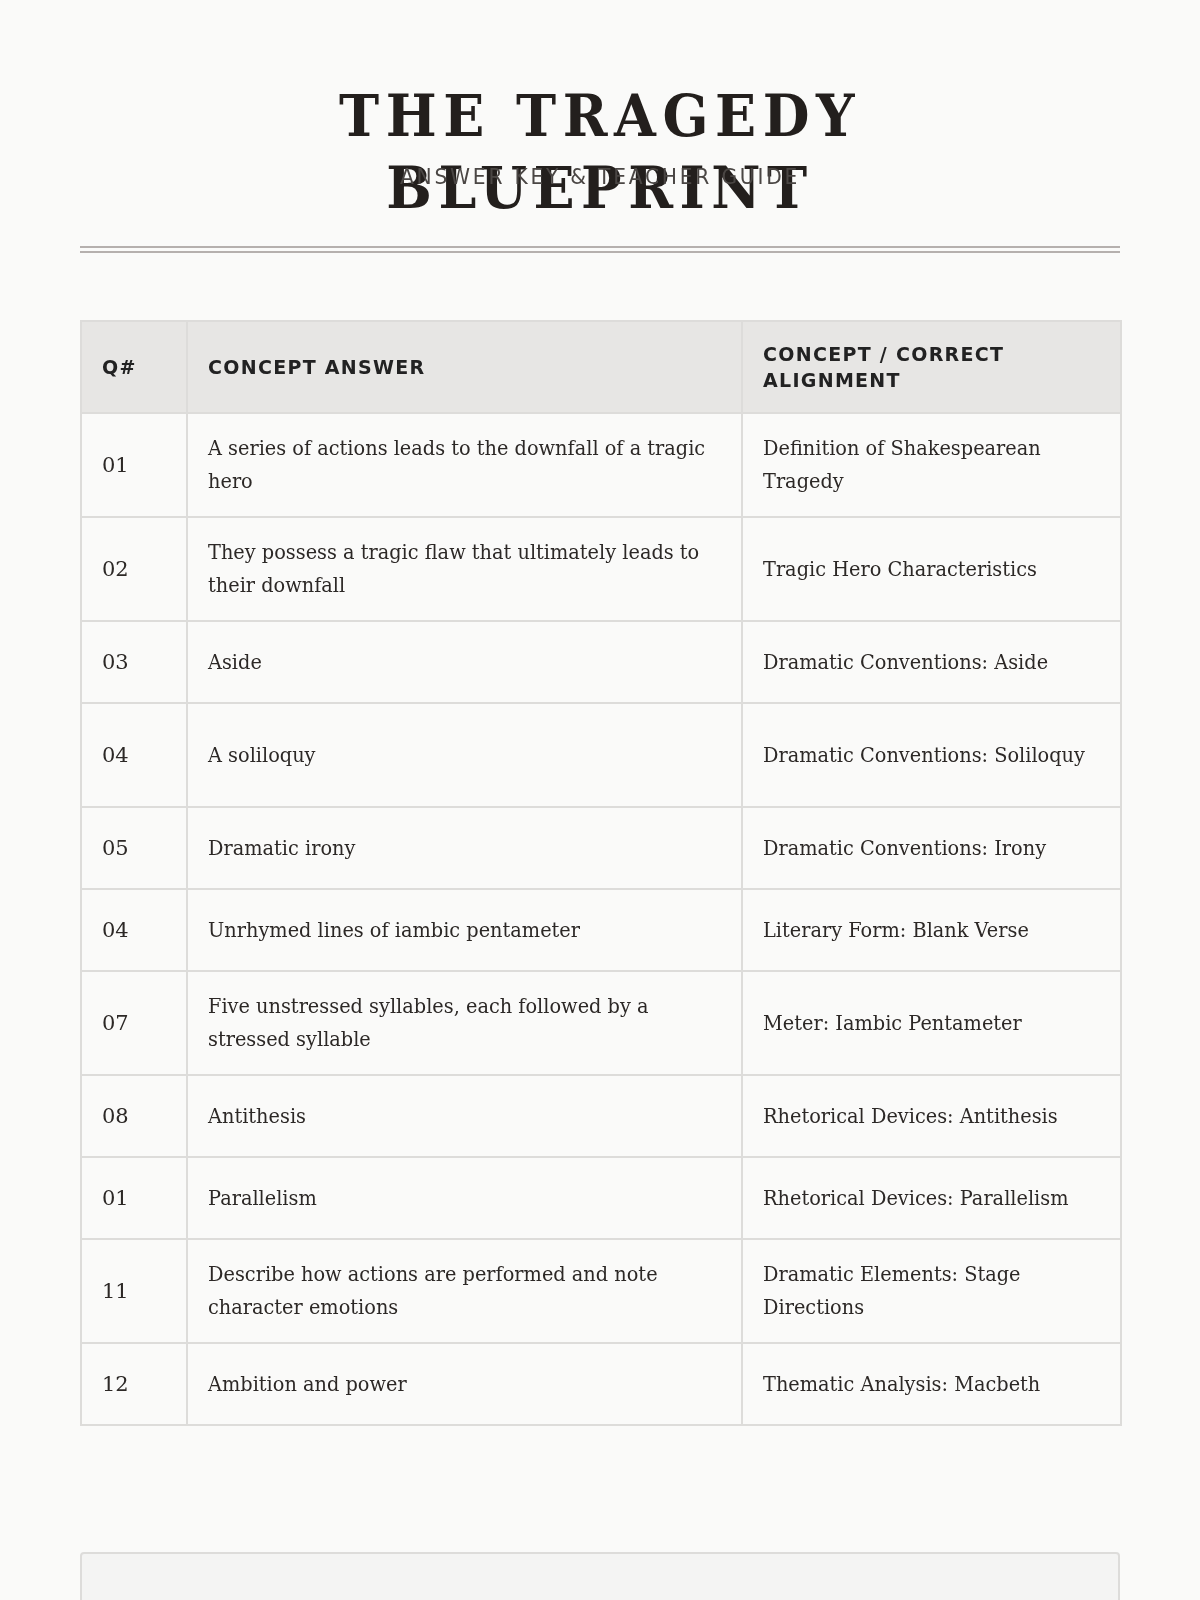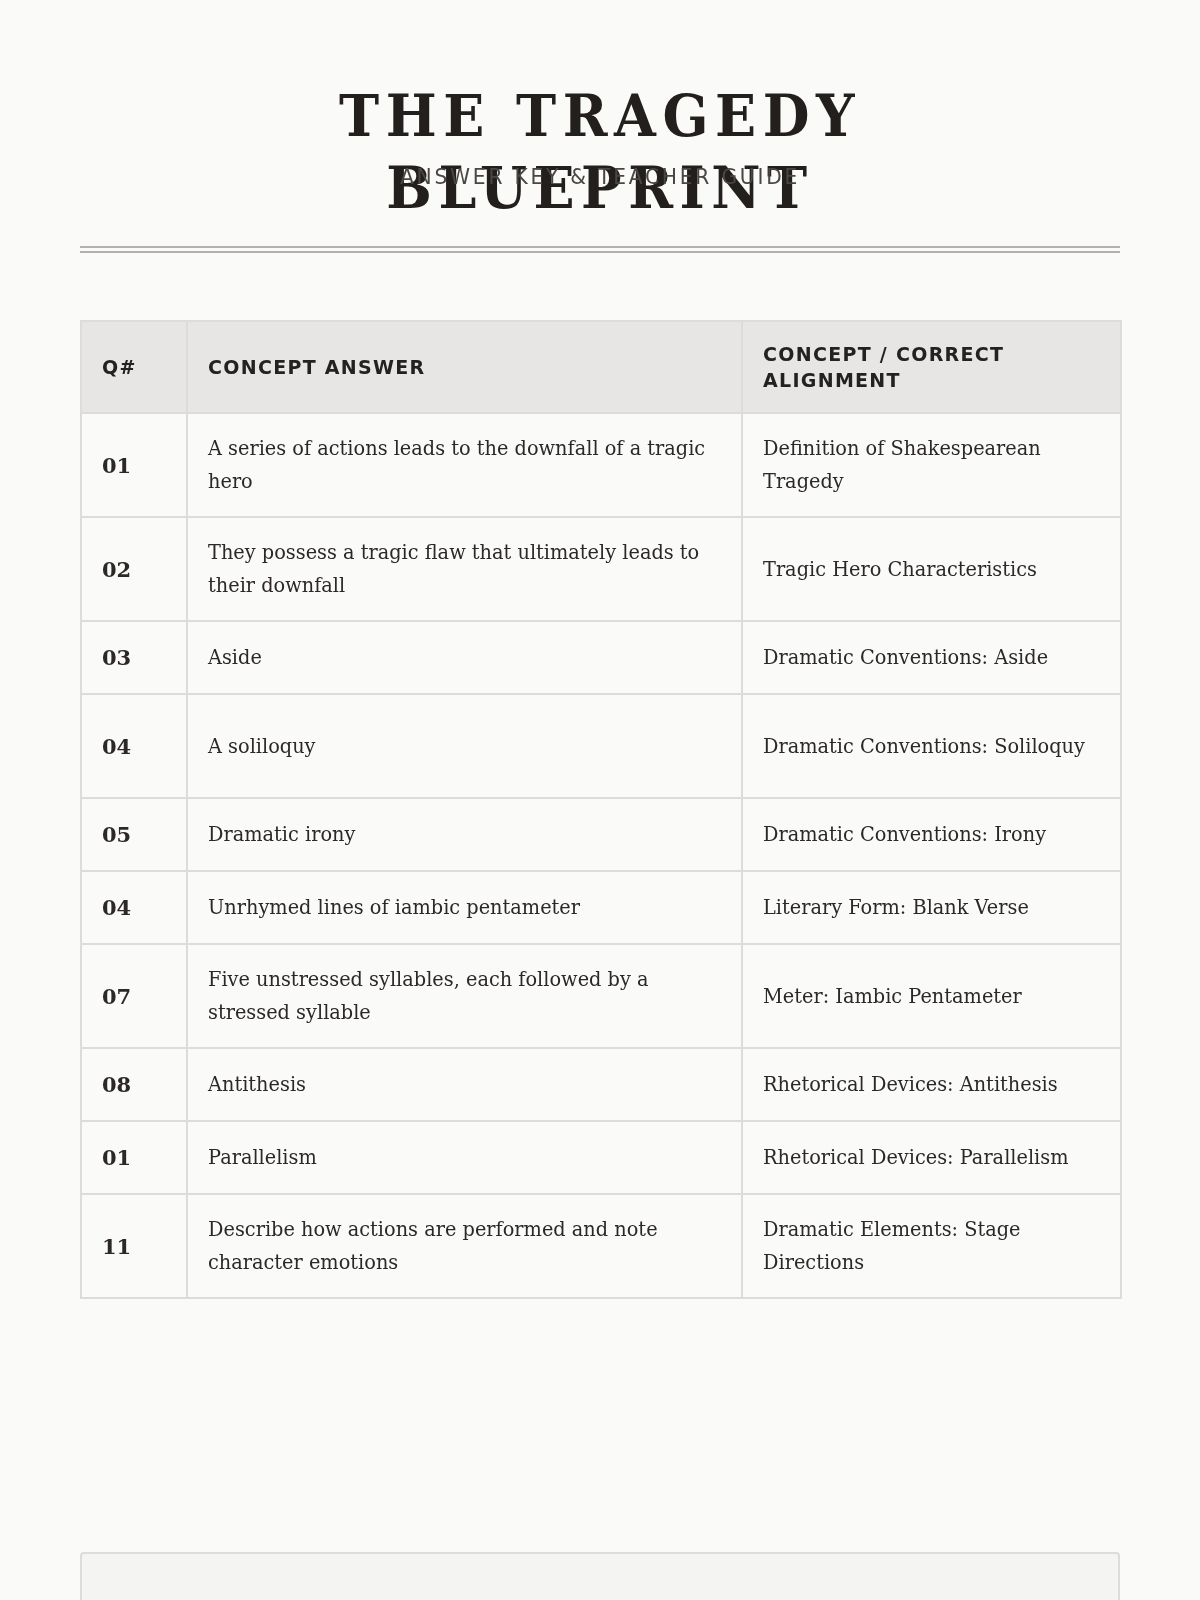--- a/index.html
+++ b/index.html
@@ -85,29 +85,29 @@
       box-sizing: border-box;
     }
     table.key td {
       background: #fafaf9;
       font-family: "DejaVu Serif", serif;
       font-size: 21px;
       line-height: 33px;
       color: #2c2826;
     }
     td.qnum {
-      font-weight: bold;
+      font-weight: normal;
       font-size: 21px;
       color: #231f1d;
     }
     td.concept {
       color: #5a5755;
     }
     tr.row-tall td { height: 104px; box-sizing: border-box; }
-    tr.row-short td { height: 73px; box-sizing: border-box; }
+    tr.row-short td { height: 82px; box-sizing: border-box; }
     col.c1 { width: 106px; }
     col.c2 { width: 555px; }
     col.c3 { width: 379px; }
     .answer-text, .concept-text {
       display: block;
       transform: scaleX(0.92);
       transform-origin: left center;
       width: 108%;
     }
     .notes-box {
@@ -227,17 +227,26 @@
       </tr>
       <tr class="row-tall">
         <td class="qnum">11</td>
         <td>
             <span class="answer-text">Describe how actions are performed and note character emotions</span>
           </td>
         <td class="concept">
             <span class="concept-text">Dramatic Elements: Stage Directions</span>
           </td>
       </tr>
+      <tr class="row-short">
+        <td class="qnum">12</td>
+        <td>
+            <span class="answer-text">Ambition and power</span>
+          </td>
+        <td class="concept">
+            <span class="concept-text">Thematic Analysis: Macbeth</span>
+          </td>
+      </tr>
     </tbody>
   </table>
 
   <div class="notes-box"></div>
 </div>
 
 </body></html>

